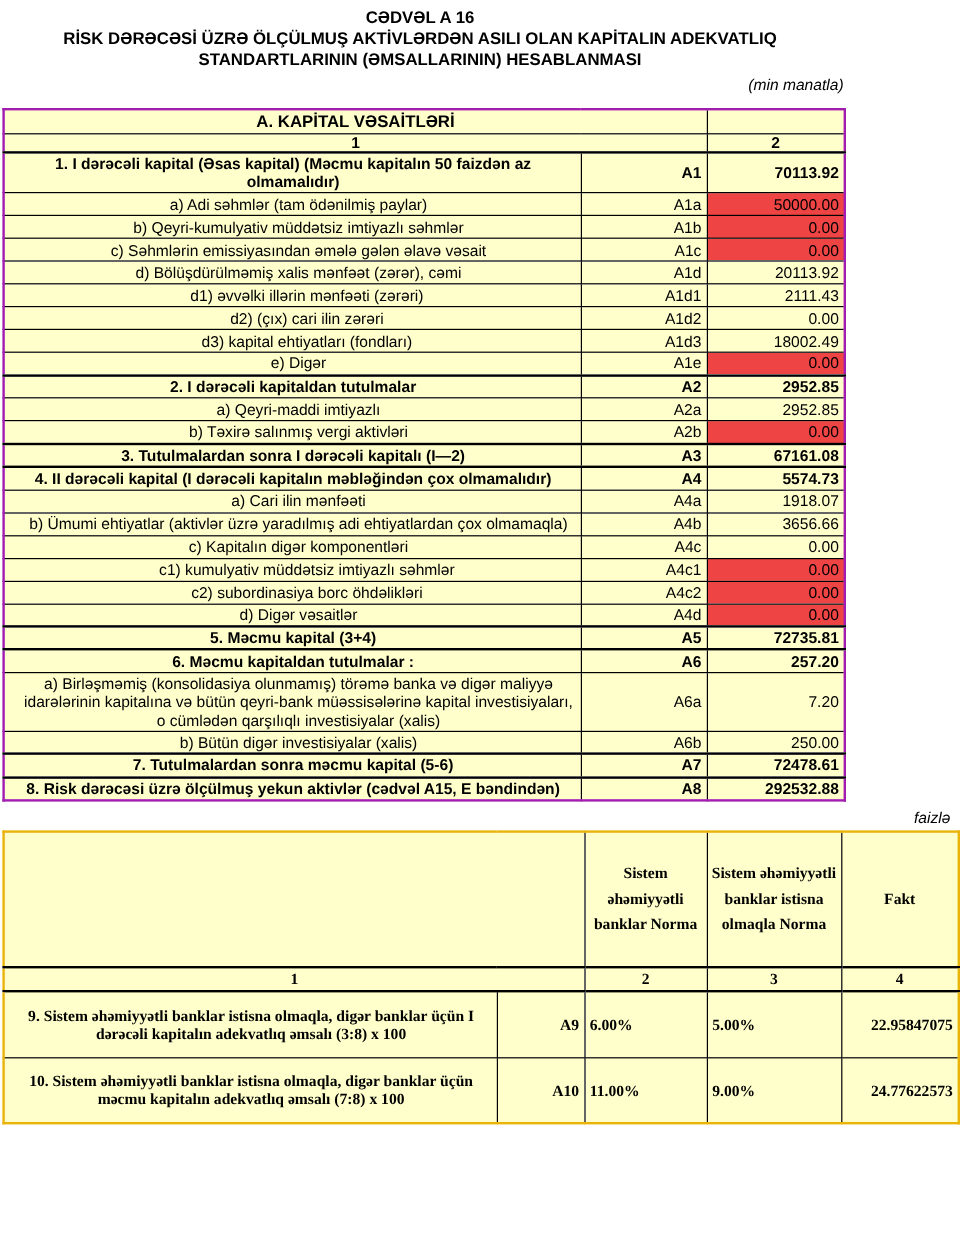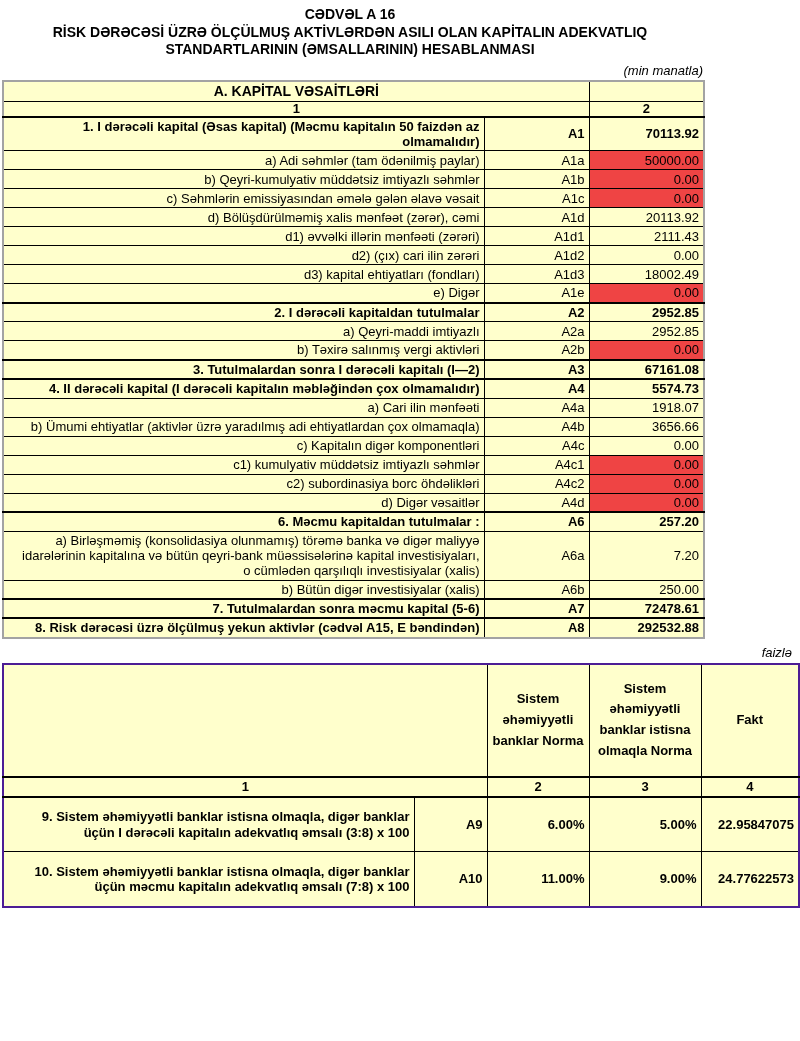--- a/index.html
+++ b/index.html
@@ -7,54 +7,54 @@
   body {
     width: 800px; min-height: 1041px;
     font-family: "Liberation Sans", sans-serif;
     color: #000;
   }
   .page { width: 700px; min-height: 1041px; background: #fff; padding-top: 6px; }
 
   .title-block { text-align: center; font-weight: bold; font-size: 14px; line-height: 17.5px; }
 
   .unit-note { font-style: italic; font-size: 13px; text-align: right; }
-  .unit-top { width: 703px; margin: 4px 0 2px 0; }
+  .unit-top { width: 703px; margin: 4px 0 12px 0; }
   .unit-bottom { width: 792px; margin: 6px 0 3px 0; }
 
   table { border-collapse: collapse; table-layout: fixed; margin-left: 2px; }
   td {
     border: 1px solid #000;
     background: #FFFFCC;
     font-size: 13px;
     line-height: 1.18;
     padding: 1px 4px;
     vertical-align: middle;
     overflow: hidden;
   }
 
   
-  .t1 { width: 701px; border: 2px solid #a3a3a3; }
+  .t1 { width: 701px; border: 2px solid #a21caf; }
   .t1 td { height: 19px; }
   .t1 .sect-title { text-align: center; font-weight: bold; font-size: 14px; height: 21px; }
   .numrow td { text-align: center; font-weight: bold; height: 13px; padding: 0 4px; line-height: 1.05; }
   .t1 tr.sec td { border-top: 2px solid #000; }
   tr.emph td { font-weight: bold; }
-  td.lbl { text-align: right; padding-left: 5px; }
+  td.lbl { text-align: center; padding-left: 5px; }
   td.lbl.lvl1 { padding-left: 14px; }
   td.lbl.lvl2 { padding-left: 28px; margin-left: 12px; }
   td.code { text-align: right; }
   td.val { text-align: right; padding-right: 4px; }
   td.white { background: #ef4444; }
 
   
-  .t2 { width: 796px; border: 2px solid #4c1d95; }
+  .t2 { width: 796px; border: 2px solid #eab308; font-family: Liberation Serif, serif; }
   .t2 .t2-head td { height: 113px; text-align: center; font-weight: bold; vertical-align: middle; line-height: 1.6; padding: 2px 3px; }
   .t2 .numrow td { border-top: 2px solid #000; border-bottom: 2px solid #000; height: 20px; }
   .t2 tbody td { height: 55px; }
-  .t2 td.pct { text-align: right; }
+  .t2 td.pct { text-align: left; }
 </style>
 </head>
 <body>
 
 <div class="page">
 
   <div class="title-block">
     <div>CƏDVƏL A 16</div>
     <div>RİSK DƏRƏCƏSİ ÜZRƏ ÖLÇÜLMUŞ AKTİVLƏRDƏN ASILI OLAN KAPİTALIN ADEKVATLIQ</div>
     <div>STANDARTLARININ (ƏMSALLARININ) HESABLANMASI</div>
@@ -171,20 +171,25 @@
         </tr>
         <tr>
           <td class="lbl lvl2">c2) subordinasiya borc öhdəlikləri</td>
           <td class="code">A4c2</td>
           <td class="val white">0.00</td>
         </tr>
         <tr>
           <td class="lbl lvl1">d) Digər vəsaitlər</td>
           <td class="code">A4d</td>
           <td class="val white">0.00</td>
+        </tr>
+        <tr class="emph sec">
+          <td class="lbl lvl0">5. Məcmu kapital (3+4)</td>
+          <td class="code">A5</td>
+          <td class="val">72735.81</td>
         </tr>
         <tr class="emph sec">
           <td class="lbl lvl0">6. Məcmu kapitaldan tutulmalar :</td>
           <td class="code">A6</td>
           <td class="val">257.20</td>
         </tr>
         <tr>
           <td class="lbl lvl1">a)   Birləşməmiş (konsolidasiya olunmamış) törəmə banka və digər maliyyə idarələrinin kapitalına və bütün qeyri-bank müəssisələrinə kapital investisiyaları, o cümlədən qarşılıqlı investisiyalar (xalis)</td>
           <td class="code">A6a</td>
           <td class="val">7.20</td>

